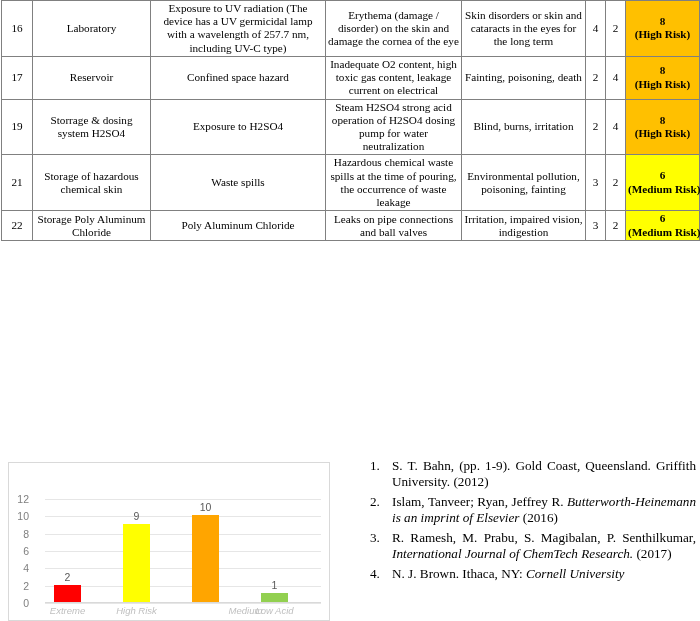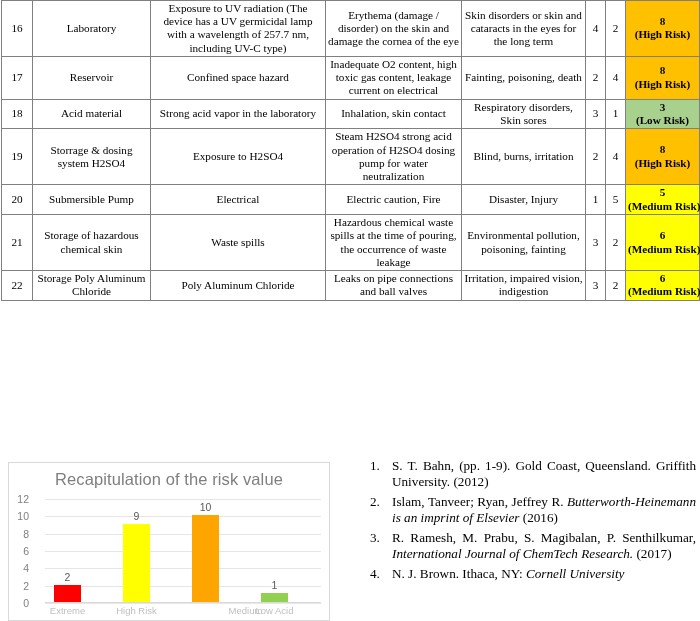--- a/index.html
+++ b/index.html
@@ -115,20 +115,21 @@
   }
   .xtick {
     position: absolute;
     top: 106px;
     font-size: 9.5px;
     color: #bfbfbf;
     text-align: center;
     transform: translateX(-50%);
     white-space: nowrap;
     font-family: "Liberation Sans", sans-serif;
+    font-style: italic;
   }
 
   
   .refs {
     position: absolute;
     left: 370px; top: 458px;
     width: 326px;
     font-family: "Liberation Serif", serif;
     color: #000;
   }
@@ -197,56 +198,30 @@
           <td>Inadequate O2 content, high toxic gas content, leakage current on electrical</td>
           <td>Fainting, poisoning, death</td>
           <td>2</td>
           <td>4</td>
           <td class="cell-value sev-high">
             <span class="rv-num">8</span>
             <span class="rv-lab">(High Risk)</span>
           </td>
         </tr>
         <tr>
-          <td>18</td>
-          <td>Acid material</td>
-          <td>Strong acid vapor in the laboratory</td>
-          <td>Inhalation, skin contact</td>
-          <td>Respiratory disorders, Skin sores</td>
-          <td>3</td>
-          <td>1</td>
-          <td class="cell-value sev-low">
-            <span class="rv-num">3</span>
-            <span class="rv-lab">(Low Risk)</span>
-          </td>
-        </tr>
-        <tr>
           <td>19</td>
           <td>Storrage &amp; dosing system H2SO4</td>
           <td>Exposure to H2SO4</td>
           <td>Steam H2SO4 strong acid operation of H2SO4 dosing pump for water neutralization</td>
           <td>Blind, burns, irritation</td>
           <td>2</td>
           <td>4</td>
           <td class="cell-value sev-high">
             <span class="rv-num">8</span>
             <span class="rv-lab">(High Risk)</span>
-          </td>
-        </tr>
-        <tr>
-          <td>20</td>
-          <td>Submersible Pump</td>
-          <td>Electrical</td>
-          <td>Electric caution, Fire</td>
-          <td>Disaster, Injury</td>
-          <td>1</td>
-          <td>5</td>
-          <td class="cell-value sev-medium">
-            <span class="rv-num">5</span>
-            <span class="rv-lab">(Medium Risk)</span>
           </td>
         </tr>
         <tr>
           <td>21</td>
           <td>Storage of hazardous chemical skin</td>
           <td>Waste spills</td>
           <td>Hazardous chemical waste spills at the time of pouring, the occurrence of waste leakage</td>
           <td>Environmental pollution, poisoning, fainting</td>
           <td>3</td>
           <td>2</td>
@@ -265,21 +240,20 @@
           <td>2</td>
           <td class="cell-value sev-medium">
             <span class="rv-num">6</span>
             <span class="rv-lab">(Medium Risk)</span>
           </td>
         </tr>
       </tbody>
   </table>
 
   <div class="chart-box">
-    <div class="chart-title">Recapitulation of the risk value</div>
     <div class="plot" id="plot-area">
       <div class="axis-base"></div>
     <div class="gridline" style="top: 104px;"></div>
         <div class="ytick" style="top: 104px;">0</div>
         <div class="gridline" style="top: 86.6667px;"></div>
         <div class="ytick" style="top: 86.6667px;">2</div>
         <div class="gridline" style="top: 69.3333px;"></div>
         <div class="ytick" style="top: 69.3333px;">4</div>
         <div class="gridline" style="top: 52px;"></div>
         <div class="ytick" style="top: 52px;">6</div>

